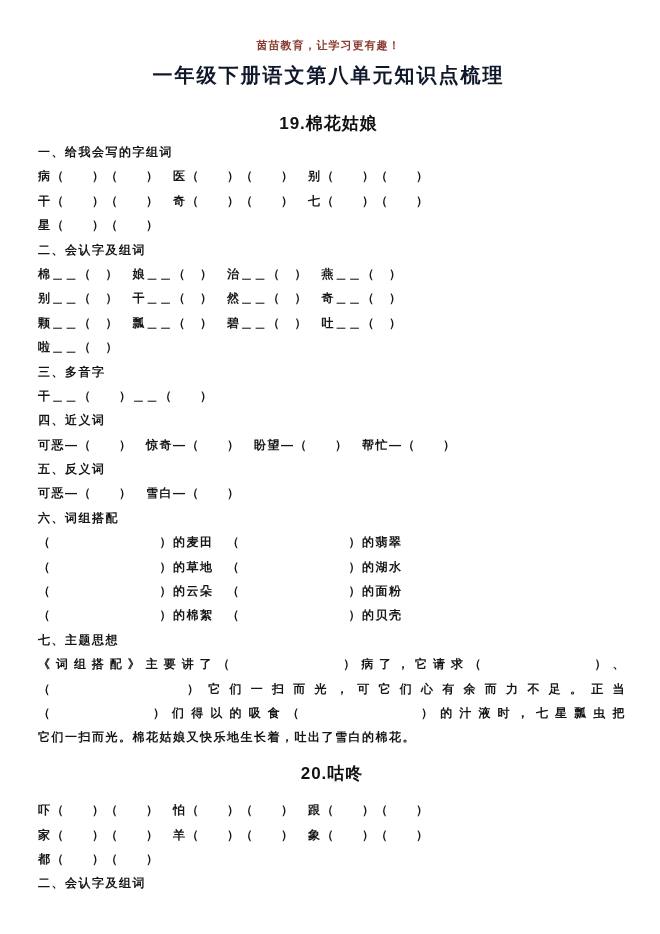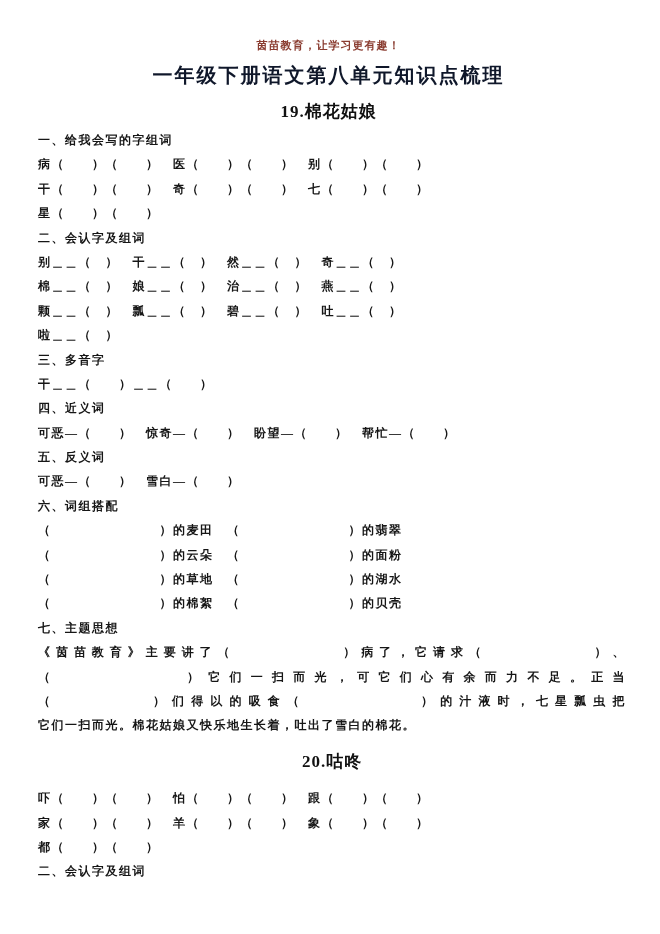--- a/index.html
+++ b/index.html
@@ -6,21 +6,21 @@
     margin: 0;
     padding: 0;
     background: #ffffff;
   }
   .page {
     position: relative;
     width: 657px;
     height: 934px;
     background: #ffffff;
     overflow: hidden;
-    font-family: Liberation Serif, serif;
+    font-family: Liberation Sans, sans-serif;
     font-weight: 700;
     color: #161616;
   }
   .tagline {
     padding-top: 38px;
     text-align: center;
     font-size: 11px;
     letter-spacing: 1px;
     color: #8a3c30;
   }
@@ -31,21 +31,21 @@
     letter-spacing: 2px;
     color: #0f172a;
   }
   .lesson-title {
     text-align: center;
     font-size: 17px;
     letter-spacing: 1px;
     color: #111111;
   }
   .lesson-title.first {
-    margin-top: 11px;
+    margin-top: 23px;
   }
   .content {
     margin-top: 5px;
     margin-left: 38px;
     width: 588px;
   }
   .line {
     height: 24.4px;
     line-height: 24.4px;
     font-size: 12px;
@@ -76,42 +76,42 @@
   <div class="lesson-title first">19.棉花姑娘</div>
 
   <div class="content">
 
     <div class="line">一、给我会写的字组词</div>
     <div class="line">病（　　）（　　）　医（　　）（　　）　别（　　）（　　）</div>
     <div class="line">干（　　）（　　）　奇（　　）（　　）　七（　　）（　　）</div>
     <div class="line">星（　　）（　　）</div>
 
     <div class="line">二、会认字及组词</div>
+    <div class="line">棉＿＿（　）　娘＿＿（　）　治＿＿（　）　燕＿＿（　）</div>
     <div class="line">别＿＿（　）　干＿＿（　）　然＿＿（　）　奇＿＿（　）</div>
-    <div class="line">棉＿＿（　）　娘＿＿（　）　治＿＿（　）　燕＿＿（　）</div>
     <div class="line">颗＿＿（　）　瓢＿＿（　）　碧＿＿（　）　吐＿＿（　）</div>
     <div class="line">啦＿＿（　）</div>
 
     <div class="line">三、多音字</div>
     <div class="line">干＿＿（　　）＿＿（　　）</div>
 
     <div class="line">四、近义词</div>
     <div class="line">可恶—（　　）　惊奇—（　　）　盼望—（　　）　帮忙—（　　）</div>
 
     <div class="line">五、反义词</div>
     <div class="line">可恶—（　　）　雪白—（　　）</div>
 
     <div class="line">六、词组搭配</div>
     <div class="line">（　　　　　　　　）的麦田　（　　　　　　　　）的翡翠</div>
+    <div class="line">（　　　　　　　　）的草地　（　　　　　　　　）的湖水</div>
     <div class="line">（　　　　　　　　）的云朵　（　　　　　　　　）的面粉</div>
-    <div class="line">（　　　　　　　　）的草地　（　　　　　　　　）的湖水</div>
     <div class="line">（　　　　　　　　）的棉絮　（　　　　　　　　）的贝壳</div>
 
     <div class="line">七、主题思想</div>
-    <div class="line justify">《茵苗教育》主要讲了（　　　　　　）病了，它请求（　　　　　　）、</div>
+    <div class="line justify">《词组搭配》主要讲了（　　　　　　）病了，它请求（　　　　　　）、</div>
     <div class="line justify">（　　　　　　）它们一扫而光，可它们心有余而力不足。正当</div>
     <div class="line justify">（　　　　　）们得以的吸食（　　　　　　）的汁液时，七星瓢虫把</div>
     <div class="line">它们一扫而光。棉花姑娘又快乐地生长着，吐出了雪白的棉花。</div>
 
     <div class="lesson-title inflow">20.咕咚</div>
 
     <div class="line">吓（　　）（　　）　怕（　　）（　　）　跟（　　）（　　）</div>
     <div class="line">家（　　）（　　）　羊（　　）（　　）　象（　　）（　　）</div>
     <div class="line">都（　　）（　　）</div>
 

